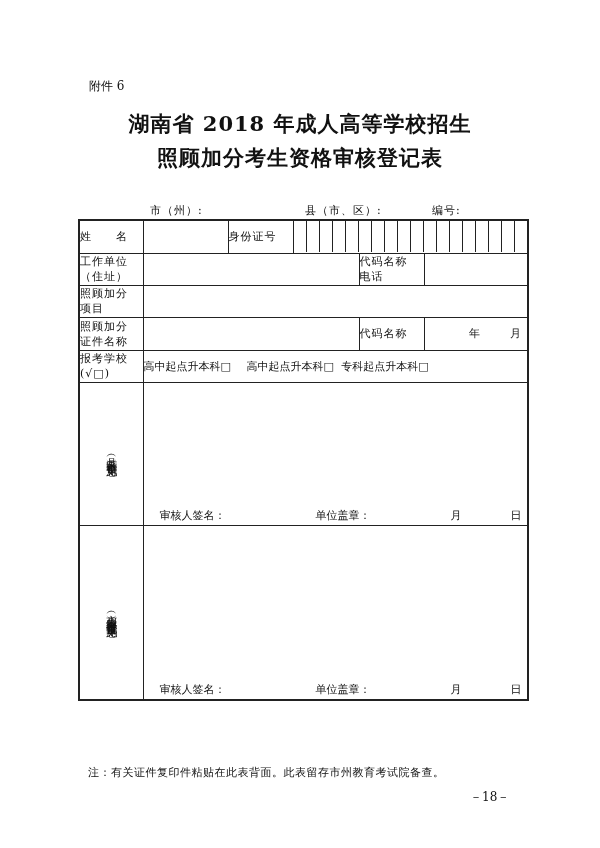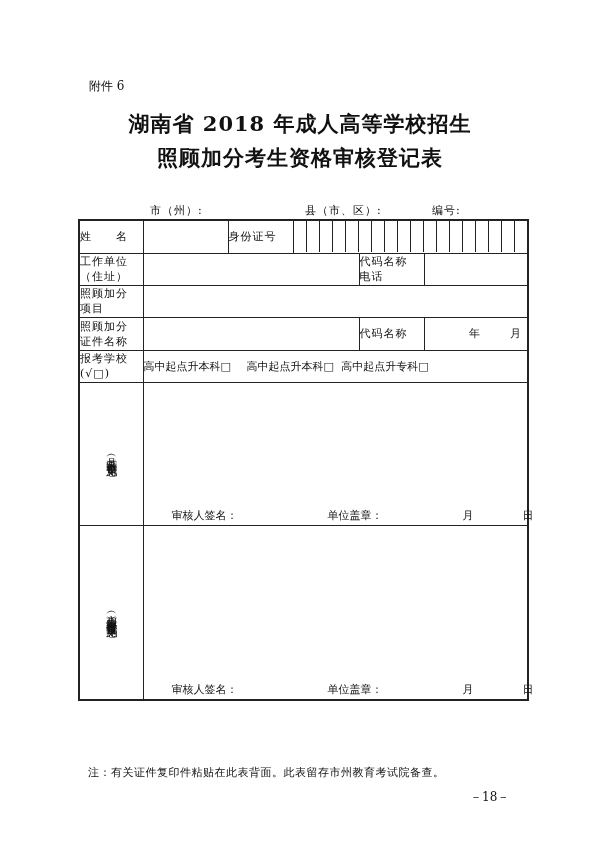--- a/index.html
+++ b/index.html
@@ -10,21 +10,21 @@
   .title{left:0;width:600px;text-align:center;font-weight:bold;font-size:21px;letter-spacing:1px;}
   .t1{top:110px;}
   .t2{top:144px;font-weight:bold;}
   .meta{top:203px;font-size:11px;letter-spacing:1px;}
   table.form{position:absolute;left:78px;top:219px;border-collapse:collapse;
      width:449px;table-layout:fixed;font-size:11px;}
   table.form td{border:1px solid #222;padding:0;vertical-align:middle;line-height:15px;}
   table.form{border:2px solid #222;}
   .lbl{letter-spacing:1px;}
   .vert{writing-mode:vertical-rl;text-orientation:upright;letter-spacing:1px;margin:0 auto;font-size:11px;}
-  .sigrow{position:absolute;bottom:2px;left:12px;right:0;font-size:11px;height:15px;}
+  .sigrow{position:absolute;bottom:2px;left:0;right:0;font-size:11px;height:15px;}
   .sigrow span{position:absolute;}
   .cellrel{position:relative;height:100%;}
   .note{left:88px;top:765px;font-size:11px;letter-spacing:0.5px;}
   .pageno{left:470px;top:789px;font-size:12px;}
 </style>
 </head>
 <body>
 
 <div class="abs attach">附件 6</div>
 <div class="abs title t1">湖南省 2018 年成人高等学校招生</div>
@@ -107,21 +107,21 @@
   </tr>
 
   <tr style="height:32px">
     <td class="lbl">
       <div>报考学校</div>
           <div>(√□)</div>
     </td>
     <td colspan="5">
       <span style="margin-right:12px">高中起点升本科□</span>
       <span style="margin-right:4px">高中起点升本科□</span>
-      <span>高中起点升专科□</span>
+      <span>专科起点升本科□</span>
     </td>
   </tr>
 
 
   <tr style="height:143px">
     <td>
       <div class="vert">县（市区）初审意见</div>
     </td>
     <td colspan="5" style="vertical-align:bottom;">
       <div class="cellrel" style="height:141px;">

